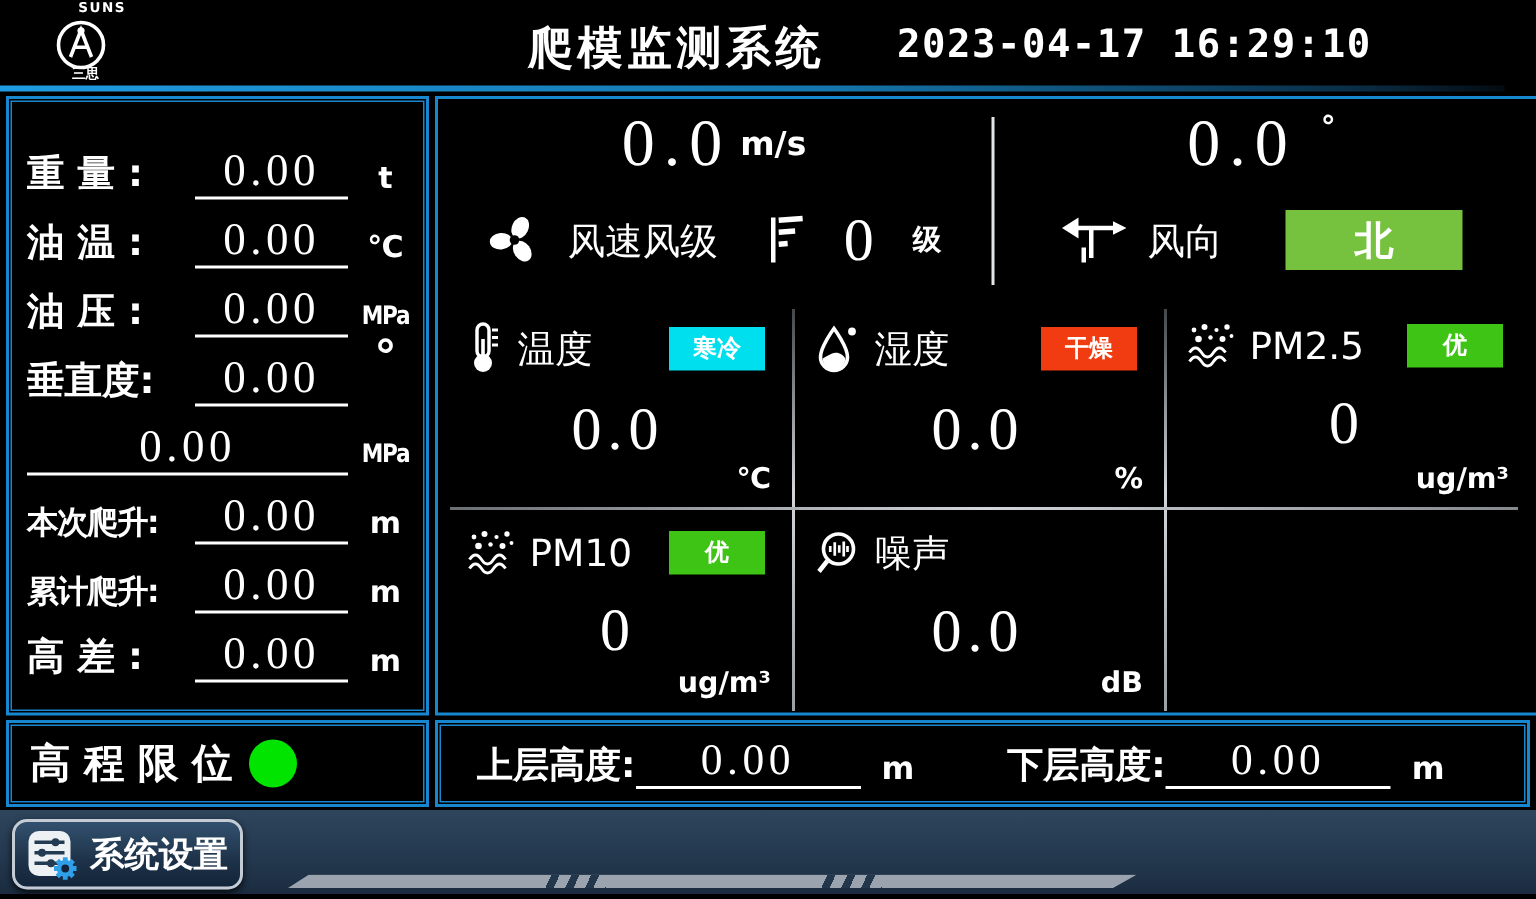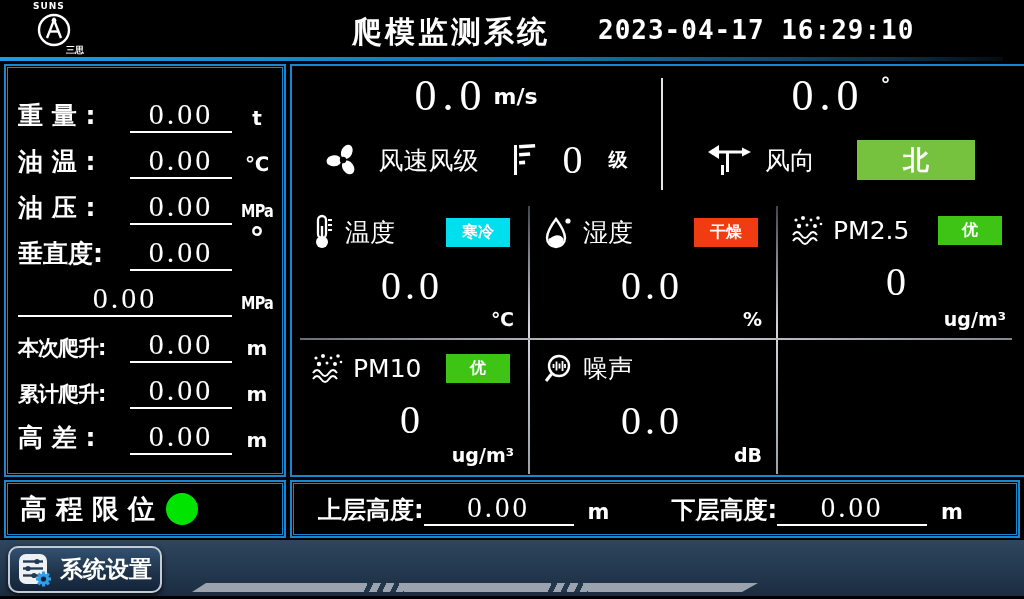--- a/index.html
+++ b/index.html
@@ -1,22 +1,22 @@
 <!DOCTYPE html>
 <html><head>
 <meta charset="utf-8">
 <style>
   html,body{margin:0;padding:0;background:#000;}
   #screen{position:relative;width:1024px;height:599px;background:#000;overflow:hidden;
           font-family:"DejaVu Sans","Liberation Sans",sans-serif;color:#fff;}
   .abs{position:absolute;}
   
   #logo{left:24px;top:2px;width:60px;height:55px;text-align:center;line-height:1;}
-  #logo .suns{font-size:9px;font-weight:bold;letter-spacing:1px;text-align:left;padding-left:9px;}
-  #logo .mark{font-size:9px;font-weight:bold;text-align:right;padding-left:6px;margin-top:-3px;}
+  #logo .suns{font-size:9px;font-weight:bold;letter-spacing:1px;text-align:right;padding-left:9px;}
+  #logo .mark{font-size:9px;font-weight:bold;text-align:center;padding-left:6px;margin-top:-3px;}
   #company{left:88px;top:7px;}
   #company .cn{font-size:21px;font-weight:bold;letter-spacing:1.5px;}
   #company .en{font-size:13px;letter-spacing:0.8px;margin-top:2px;color:#e8e8e8;}
   #apptitle{left:352px;top:12px;font-size:30px;font-weight:bold;letter-spacing:3px;}
   #datetime{left:598px;top:15px;font-size:26px;font-weight:bold;
             font-family:"DejaVu Sans Mono","Liberation Mono",monospace;letter-spacing:1px;}
   #headline{left:0;top:57px;width:1003px;height:4px;
             background:linear-gradient(to right,#1f9ce2 0%,#1576ad 55%,#0a2e47 90%,#030b12 100%);}
   
   .bluebox{border:2px solid #1787cf;background:#000;box-sizing:border-box;}

